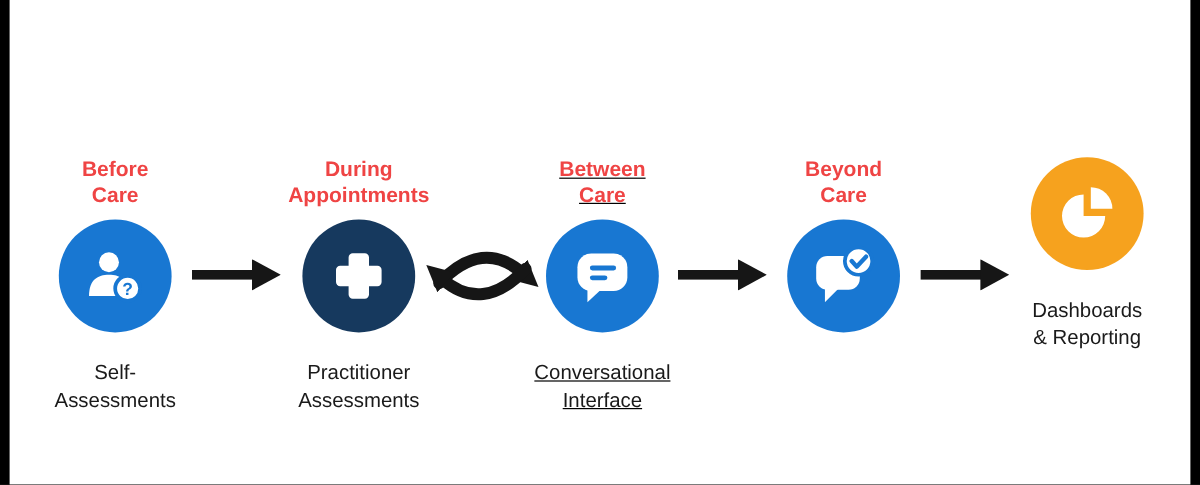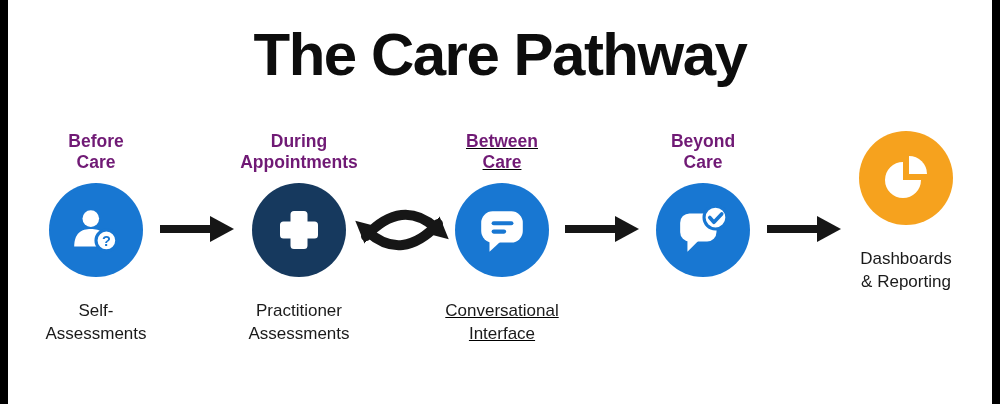--- a/index.html
+++ b/index.html
@@ -9,21 +9,21 @@
   .inner { position:absolute; left:8px; top:0; width:984px; height:404px; background:#ffffff; }
   .title {
     position:absolute; top:20px; left:0; width:100%;
     text-align:center; font-size:60px; font-weight:bold;
     letter-spacing:-1.5px; color:#0d0d0d;
   }
   .stage { position:absolute; top:122px; width:220px; display:flex; flex-direction:column; align-items:center; }
   .hdr {
     height:52px; display:flex; align-items:flex-end; justify-content:center;
     text-align:center; font-weight:bold; font-size:17.5px; line-height:1.24;
-    white-space:pre-line; color:#701a75;
+    white-space:pre-line; color:#ef4444;
   }
   .circle {
     width:94px; height:94px; border-radius:50%; margin-top:9px;
     display:flex; align-items:center; justify-content:center; flex-shrink:0;
   }
   .lbl {
     margin-top:23px; text-align:center; font-size:17px; line-height:1.35;
     white-space:pre-line; color:#1a1a1a;
   }
   .connector { position:absolute; }
@@ -33,21 +33,20 @@
   .c1 { left:342px; top:192px; }
   .c2 { left:557px; top:216px; }
   .c3 { left:759px; top:216px; }
 </style>
 </head>
 <body>
 
 <div class="slide">
   <div class="inner">
 
-    <h1 class="title">The Care Pathway</h1>
 
     <div class="stage s0">
       <div class="hdr">Before
 Care</div>
       <div class="circle" style="background: rgb(24, 119, 210);">
         <svg width="54" height="54" viewBox="0 0 52 52">
           <circle cx="21" cy="15" r="8" fill="#ffffff"></circle>
           <path d="M5,42 C5,29 12,25 21,25 C30,25 37,29 37,42 Z" fill="#ffffff"></path>
           <circle cx="36" cy="36" r="10" fill="#ffffff" stroke="#1877d2" stroke-width="3"></circle>
           <text x="36" y="41" text-anchor="middle" font-size="14" font-weight="bold" fill="#1877d2" font-family="Liberation Sans, sans-serif">?</text>

